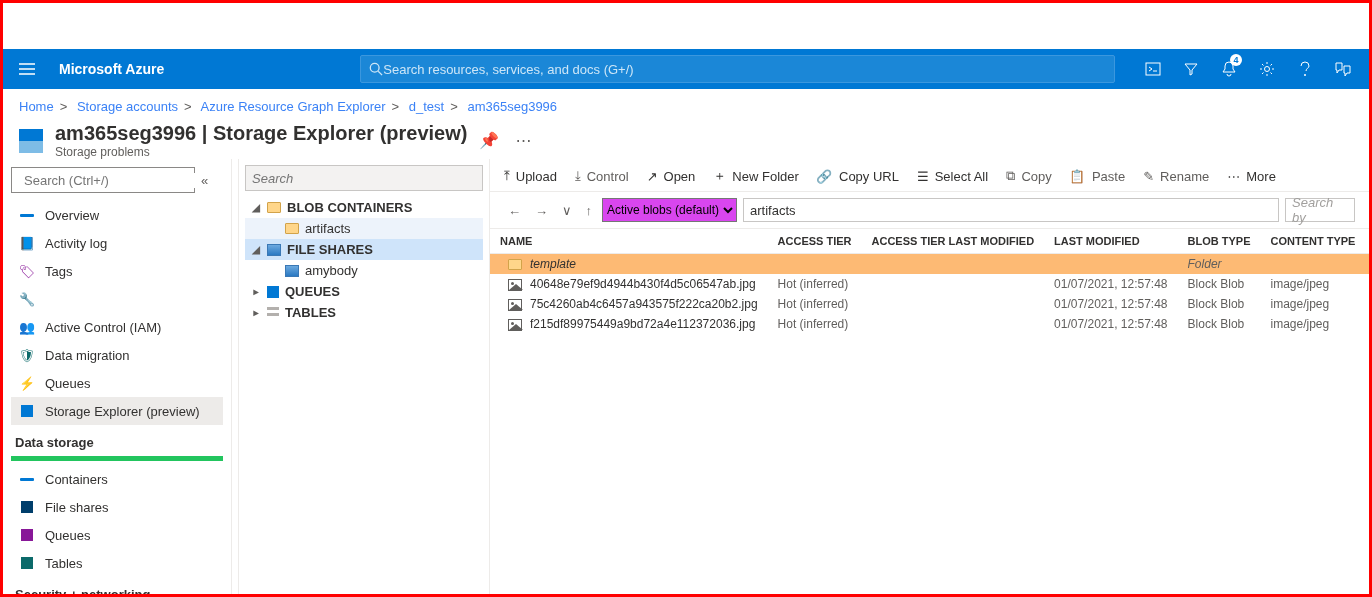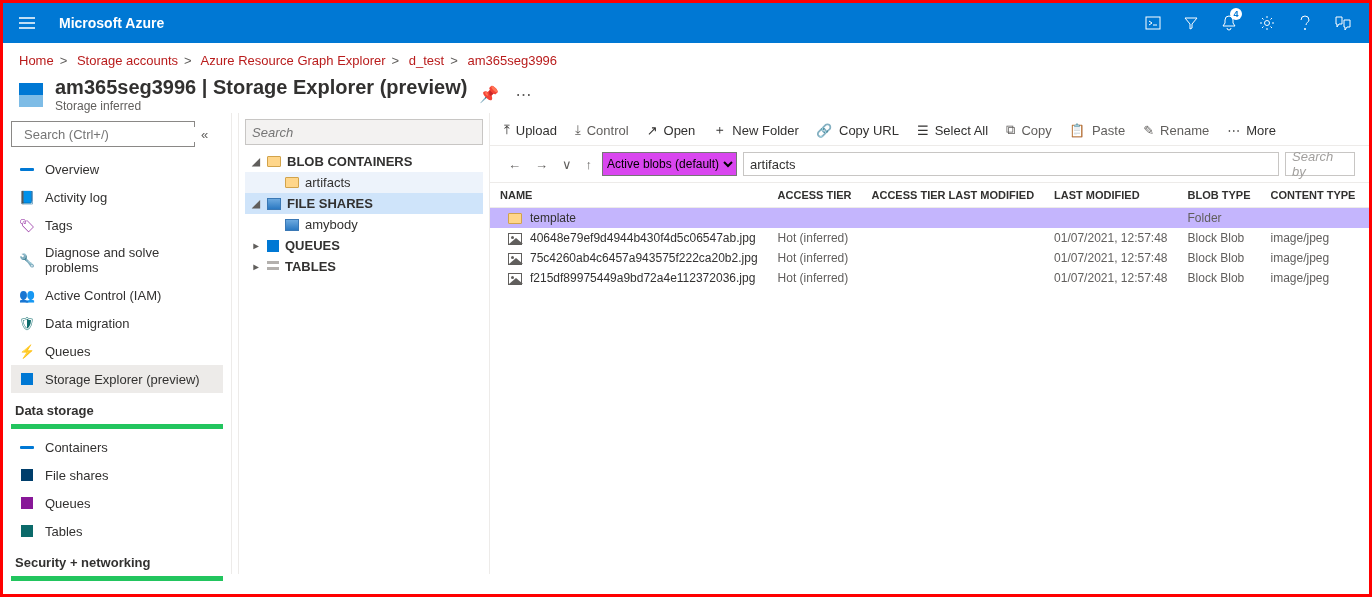--- a/index.html
+++ b/index.html
@@ -1,31 +1,31 @@
 <!DOCTYPE html>
 <html><head>
 <meta charset="utf-8">
 <style>
   * { box-sizing: border-box; margin: 0; padding: 0; }
   body { font-family: "Segoe UI", Arial, sans-serif; font-size: 13px; color: #323130; background: #fff; border: 3px solid red; width: 1372px; height: 597px; overflow: hidden; }
 
   
-  .topbar { background: #0078d4; height: 40px; display: flex; align-items: center; color: #fff; padding: 0 8px; gap: 8px; }
+  .topbar { background: #0078d4; height: 40px; display: flex; align-items: center; color: #fff; padding: 0 8px; gap: 8px; margin-top: 46px; }
   .hamburger { width: 32px; display: flex; align-items: center; justify-content: center; height: 100%; cursor: pointer; }
   .brand { font-weight: 600; font-size: 14px; padding: 0 8px; white-space: nowrap; }
   .top-search { flex: 0 0 755px; margin-left: 180px; height: 28px; background: #1b87d7; border: 1px solid #3b97de; border-radius: 2px; display: flex; align-items: center; padding: 0 8px; color: #cde6f7; }
   .top-search input { flex: 1; background: transparent; border: none; outline: none; color: #fff; font-size: 13px; }
   .top-search input::placeholder { color: #cde6f7; }
   .top-icons { margin-left: auto; display: flex; gap: 2px; }
   .top-ico { width: 36px; height: 40px; display: flex; align-items: center; justify-content: center; cursor: pointer; position: relative; }
   .badge { position: absolute; top: 5px; right: 5px; background: #fff; color: #0078d4; border-radius: 50%; width: 12px; height: 12px; font-size: 9px; display: flex; align-items: center; justify-content: center; font-weight: bold; }
 
   
   .breadcrumb { padding: 10px 16px 4px; font-size: 13px; }
-  .breadcrumb a { color: #b91c1c; text-decoration: none; }
+  .breadcrumb a { color: #3b82f6; text-decoration: none; }
   .breadcrumb .sep { color: #605e5c; padding: 0 6px; }
 
   
   .title-row { display: flex; align-items: center; padding: 4px 16px 0; gap: 12px; }
   .res-icon { width: 24px; height: 24px; background: #0078d4; position: relative; }
   .res-icon::after { content:""; position:absolute; left:0; bottom:0; width:100%; height:50%; background:#7ebce6; }
   .title-text h1 { font-size: 20px; font-weight: 600; color: #323130; }
   .title-text .sub { font-size: 12px; color: #605e5c; }
   .title-actions { display:flex; gap:16px; color:#605e5c; font-size:16px; }
 
@@ -76,38 +76,45 @@
   .pathbar .arrow { color:#605e5c; cursor:pointer; padding:0 4px; }
   .pathbar select { height:24px; font-size:12px; background:#d946ef; }
   .pathbar .pathinput { height:24px; border:1px solid #c8c6c4; padding: 0 6px; flex:1; display:flex; align-items:center; font-size:13px; }
   .pathbar .rightsearch { height:24px; border:1px solid #c8c6c4; padding:0 6px; width:70px; display:flex; align-items:center; color:#a19f9d; font-style:italic;}
 
   .filelist { border-top:1px solid #edebe9; flex:1; overflow:auto; }
   table { border-collapse:collapse; width:100%; font-size:12px; }
   th { text-align:left; font-weight:600; font-size:11px; color:#323130; padding: 6px 10px; border-bottom:1px solid #edebe9; white-space:nowrap; }
   td { padding: 3px 10px; white-space:nowrap; color:#605e5c; }
   td.name { color:#323130; }
-  tr.sel td { background:#c4b5fd; }
+  tr.sel td { background:#fdba74;font-style:italic; }
   .f-ico { display:inline-block; width:14px; height:11px; vertical-align:middle; margin-right:8px; }
   .img-ico { display:inline-block; width:14px; height:12px; border:1px solid #605e5c; position:relative; vertical-align:middle; margin-right:8px; }
   .img-ico::before { content:""; position:absolute; left:2px; top:2px; width:3px; height:3px; background:#605e5c; border-radius:50%; }
   .img-ico::after { content:""; position:absolute; left:0; bottom:0; width:0; height:0; border-left:7px solid transparent; border-right:7px solid transparent; border-bottom:6px solid #605e5c; }
 
   svg { display:block; }
 </style>
 </head>
 <body>
 
 <div class="topbar">
   <div class="hamburger">
     <svg width="16" height="12" viewBox="0 0 16 12">
         <path d="M0 1h16M0 6h16M0 11h16" stroke="#fff" stroke-width="1.5"></path>
       </svg>
   </div>
   <div class="brand">Microsoft Azure</div>
+  <div class="top-search">
+    <svg width="14" height="14" viewBox="0 0 16 16">
+        <circle cx="6.5" cy="6.5" r="5" stroke="#cde6f7" stroke-width="1.5" fill="none"></circle>
+        <line x1="10.5" y1="10.5" x2="15" y2="15" stroke="#cde6f7" stroke-width="1.5"></line>
+      </svg>
+    <input placeholder="Search resources, services, and docs (G+/)" style="">
+  </div>
   <div class="top-icons">
     <div class="top-ico">
         <svg width="16" height="14">
           <rect x="1" y="1" width="14" height="12" stroke="#fff" fill="none"></rect>
           <path d="M4 5l3 2-3 2M8 9h4" stroke="#fff" fill="none"></path>
         </svg>
       </div>
     <div class="top-ico">
         <svg width="16" height="16">
           <path d="M2 3h12l-5 6v4l-2 1v-5z" stroke="#fff" fill="none"></path>
@@ -144,21 +151,21 @@
   <a href="#">Storage accounts</a><span class="sep">&gt;</span>
   <a href="#">Azure Resource Graph Explorer</a><span class="sep">&gt;</span>
   <a href="#">d_test</a><span class="sep">&gt;</span>
   <a href="#">am365seg3996</a>
 </div>
 
 <div class="title-row">
   <div class="res-icon"></div>
   <div class="title-text">
     <h1>am365seg3996 | Storage Explorer (preview)</h1>
-    <div class="sub">Storage inferred</div>
+    <div class="sub">Storage problems</div>
   </div>
   <div class="title-actions">
     <span>📌</span>
     <span>⋯</span>
   </div>
 </div>
 
 <div class="main">
 
   <div class="leftnav">
@@ -182,21 +189,20 @@
         <div class="nav-item">
           <span class="nav-ico">📘</span>
           <span>Activity log</span>
         </div>
         <div class="nav-item">
           <span class="nav-ico" style="color:#881798">🏷</span>
           <span>Tags</span>
         </div>
         <div class="nav-item">
           <span class="nav-ico">🔧</span>
-          <span>Diagnose and solve problems</span>
         </div>
         <div class="nav-item">
           <span class="nav-ico" style="color:#ca5010">👥</span>
           <span>Active Control (IAM)</span>
         </div>
         <div class="nav-item">
           <span class="nav-ico" style="color:#0b6a6a">🛡</span>
           <span>Data migration</span>
         </div>
         <div class="nav-item">

